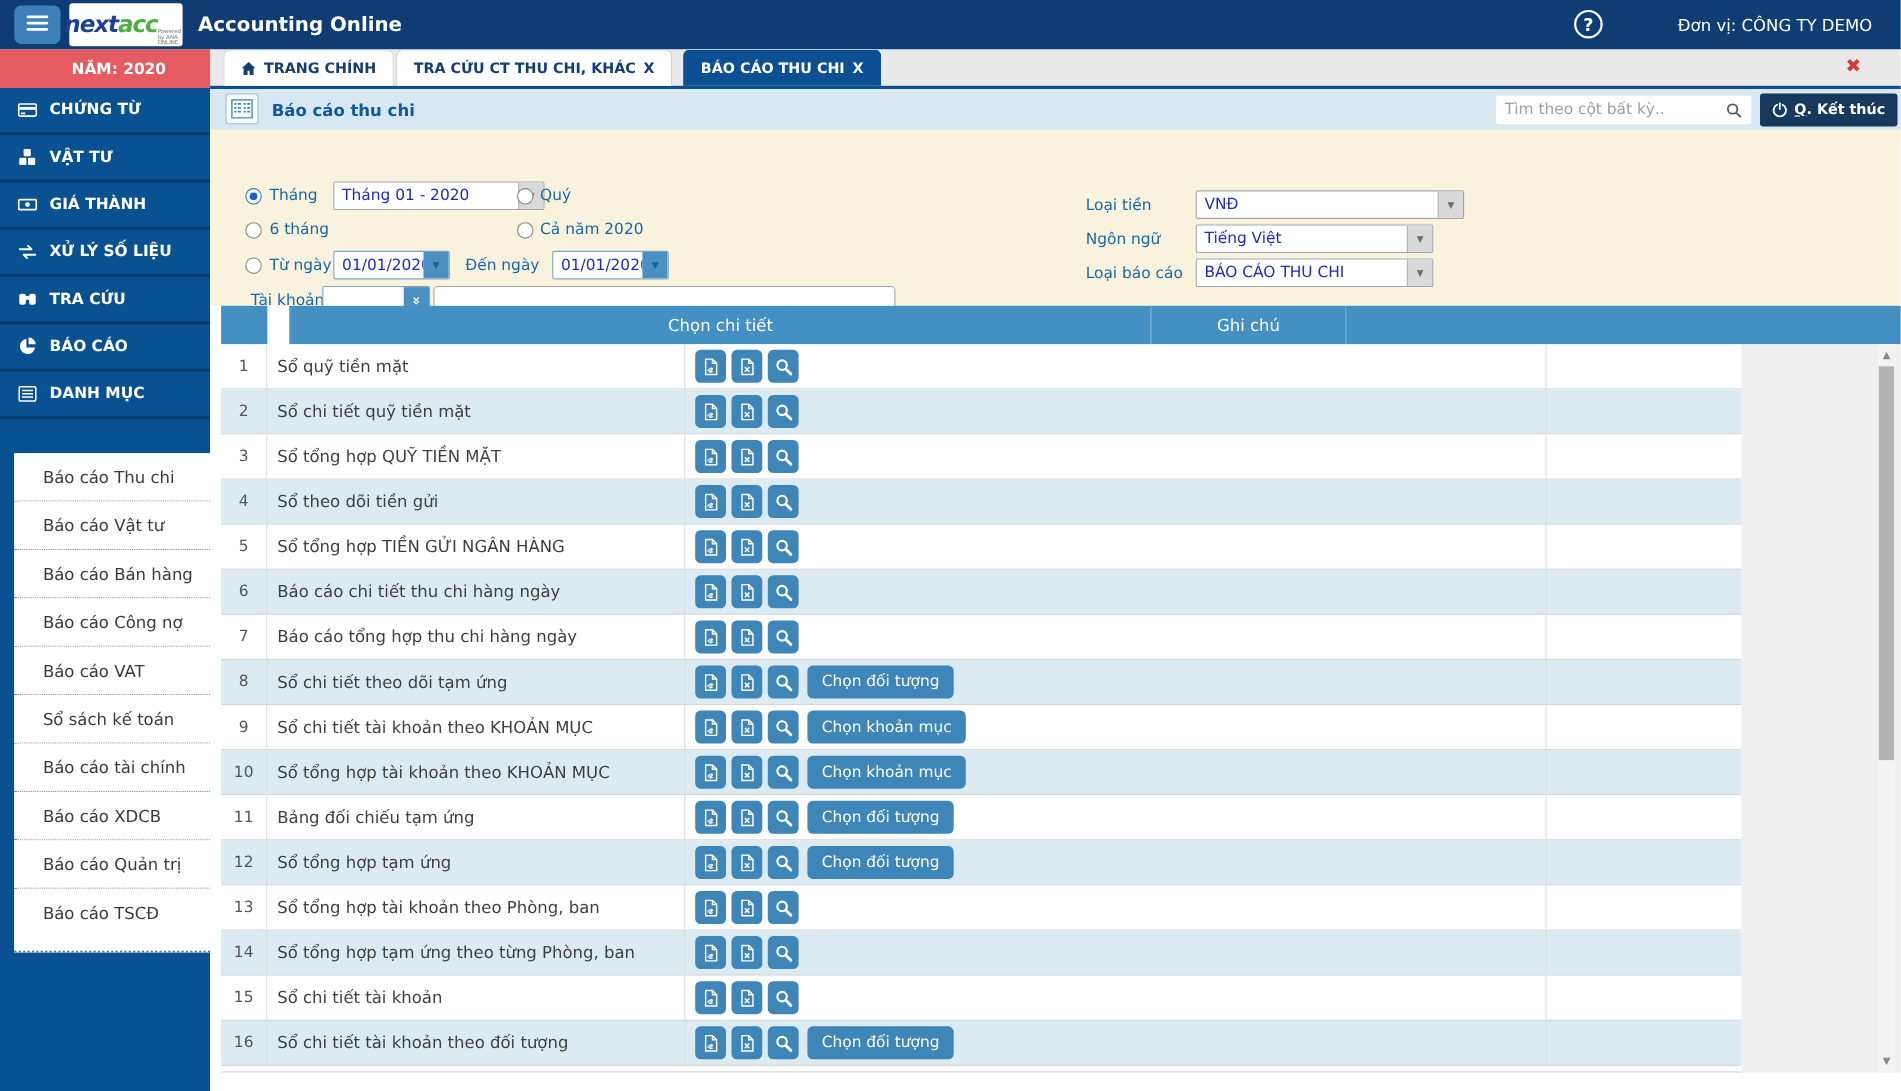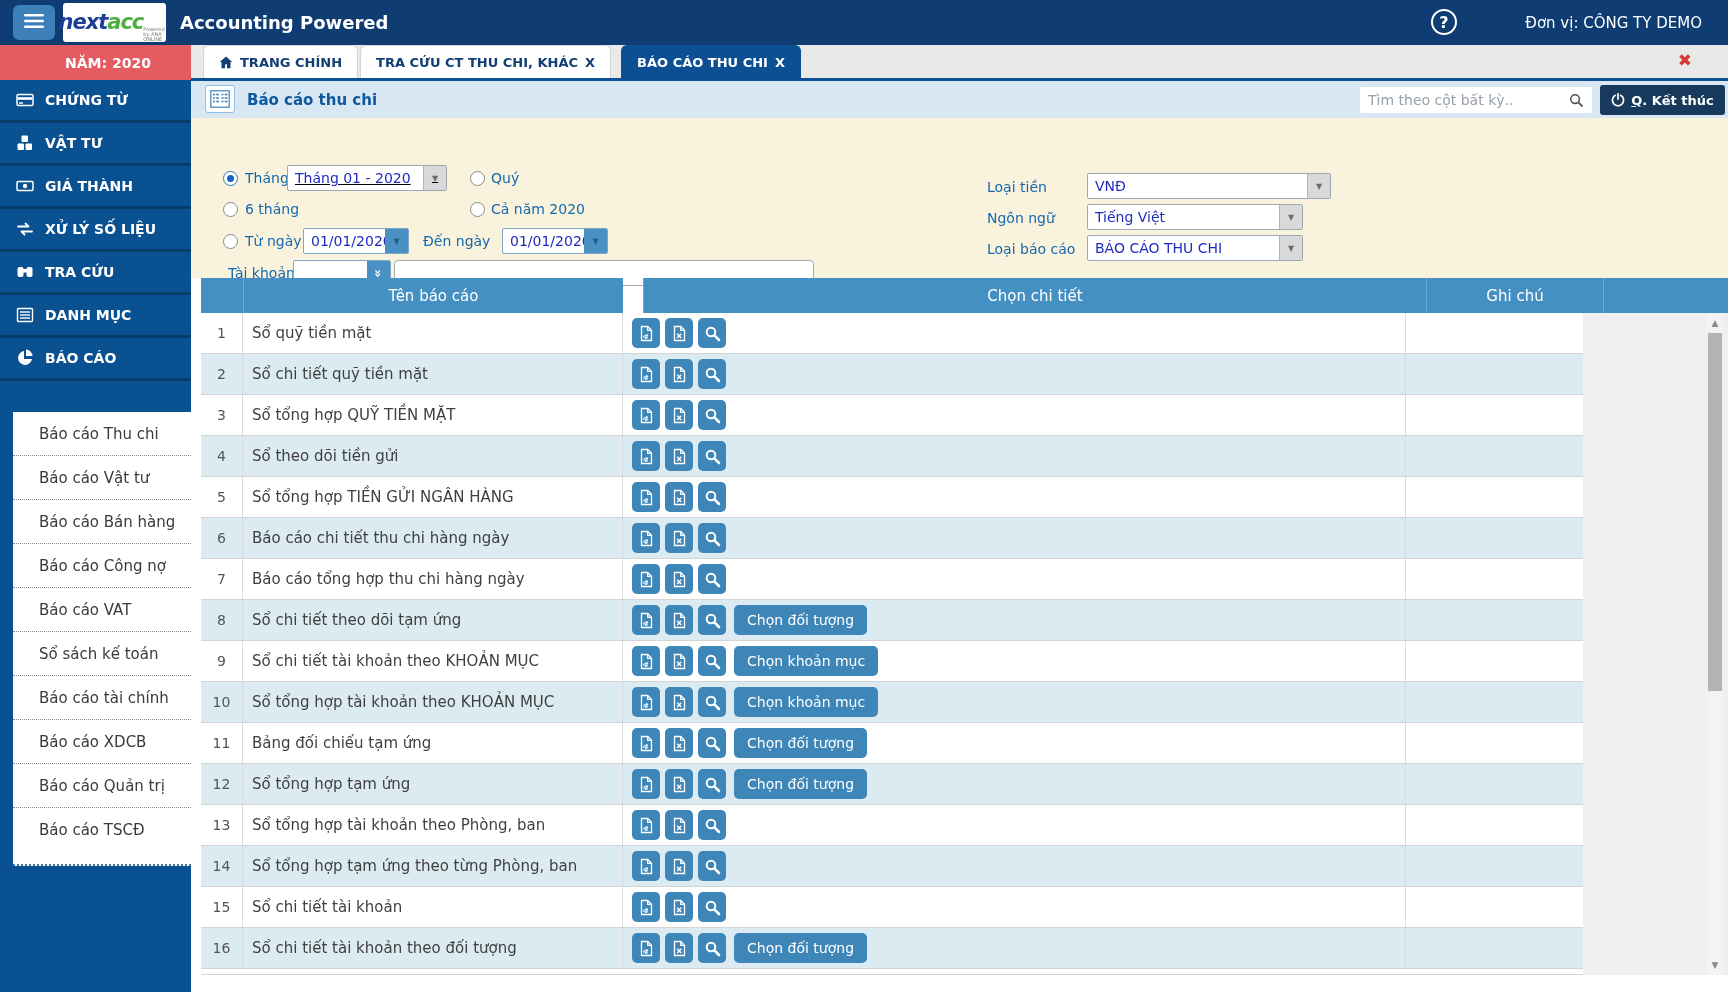--- a/index.html
+++ b/index.html
@@ -132,21 +132,21 @@
             <rect y="6.7" width="20" height="2.6" rx="1.3"></rect>
             <rect y="12.4" width="20" height="2.6" rx="1.3"></rect>
           </g>
         </svg>
     </span>
   </div>
   <div class="abs logo-box">
     <div class="brand"><span class="b1">next</span><span class="b2">acc</span></div>
     <div class="brand-tag">Powered by ANA ONLINE</div>
   </div>
-  <div class="abs app-title">Accounting Powered</div>
+  <div class="abs app-title">Accounting Online</div>
   <div class="abs help-badge">?</div>
   <div class="unit-label">Đơn vị: CÔNG TY DEMO</div>
 </div>
 
 <div class="abs year-banner">NĂM: 2020</div>
 <div class="abs tabbar">
   <div id="tabs-host" style="display:flex; align-items:flex-end;">
       <div class="tab">
         <span style="display: flex;">
           <svg width="14" height="13" viewBox="0 0 16 15" fill="#123e73">
@@ -223,40 +223,40 @@
               <rect x="10.5" y="4" width="6" height="10" rx="2"></rect>
               <rect x="7" y="6" width="4" height="3.5"></rect>
             </svg>
           </span>
         </span>
         <span>TRA CỨU</span>
       </div>
       <div class="side-item">
         <span class="s-ico">
           <span style="display: flex;">
+            <svg viewBox="0 0 18 18" fill="#fff">
+              <path d="M8 2a7 7 0 1 0 8 8H8z"></path>
+              <path d="M10 0.5a7 7 0 0 1 6.5 6.5H10z"></path>
+            </svg>
+          </span>
+        </span>
+        <span>BÁO CÁO</span>
+      </div>
+      <div class="side-item">
+        <span class="s-ico">
+          <span style="display: flex;">
             <svg viewBox="0 0 18 18" fill="none" stroke="#fff" stroke-width="1.4">
               <rect x="1.5" y="2.5" width="15" height="13" rx="1"></rect>
               <line x1="4" y1="6" x2="14" y2="6"></line>
               <line x1="4" y1="9" x2="14" y2="9"></line>
               <line x1="4" y1="12" x2="14" y2="12"></line>
             </svg>
           </span>
         </span>
         <span>DANH MỤC</span>
-      </div>
-      <div class="side-item">
-        <span class="s-ico">
-          <span style="display: flex;">
-            <svg viewBox="0 0 18 18" fill="#fff">
-              <path d="M8 2a7 7 0 1 0 8 8H8z"></path>
-              <path d="M10 0.5a7 7 0 0 1 6.5 6.5H10z"></path>
-            </svg>
-          </span>
-        </span>
-        <span>BÁO CÁO</span>
       </div>
     </div>
   <div class="submenu">
     <div id="submenu-host">
         <div class="sub-item">Báo cáo Thu chi</div>
         <div class="sub-item">Báo cáo Vật tư</div>
         <div class="sub-item">Báo cáo Bán hàng</div>
         <div class="sub-item">Báo cáo Công nợ</div>
         <div class="sub-item">Báo cáo VAT</div>
         <div class="sub-item">Sổ sách kế toán</div>
@@ -309,21 +309,21 @@
           </svg>
       </span>
       <span><span class="hotkey">Q</span><span>. Kết thúc</span></span>
     </div>
   </div>
 
   <div class="abs filters">
 
     <div class="radio sel" style="left:32px; top:53px;"></div>
     <div class="flabel" style="left:54px; top:52px;">Tháng</div>
-    <div class="combo" style="left:96px; top:47px; width:160px;text-decoration:underline;">
+    <div class="combo" style="left:112px; top:47px; width:192px;">
       <div class="cval">Tháng 01 - 2020</div>
       <div class="cbtn">▼</div>
     </div>
     <div class="radio" style="left:279px; top:53px;"></div>
     <div class="flabel" style="left:300px; top:52px;">Quý</div>
 
     <div class="radio" style="left:32px; top:84px;"></div>
     <div class="flabel" style="left:54px; top:83px;">6 tháng</div>
     <div class="radio" style="left:279px; top:84px;"></div>
     <div class="flabel" style="left:300px; top:83px;">Cả năm 2020</div>
@@ -361,21 +361,20 @@
     </div>
     <div class="flabel" style="left:796px; top:123px;">Loại báo cáo</div>
     <div class="combo" style="left:896px; top:117px; width:216px;">
       <div class="cval">BÁO CÁO THU CHI</div>
       <div class="cbtn">▼</div>
     </div>
   </div>
 
   <div class="abs thead">
     <div class="th" style="width:42px;"></div>
-    <div class="th" style="width:380px;">Tên báo cáo</div>
     <div class="th" style="width:783px;margin-left:20px;">Chọn chi tiết</div>
     <div class="th" style="width:177px;">Ghi chú</div>
     <div class="th" style="flex:1;"></div>
   </div>
 
   <div class="abs tbody" id="rows-host">
       <div class="t-row">
         <div class="td num">1</div>
         <div class="td name">Sổ quỹ tiền mặt</div>
         <div class="td detail">

